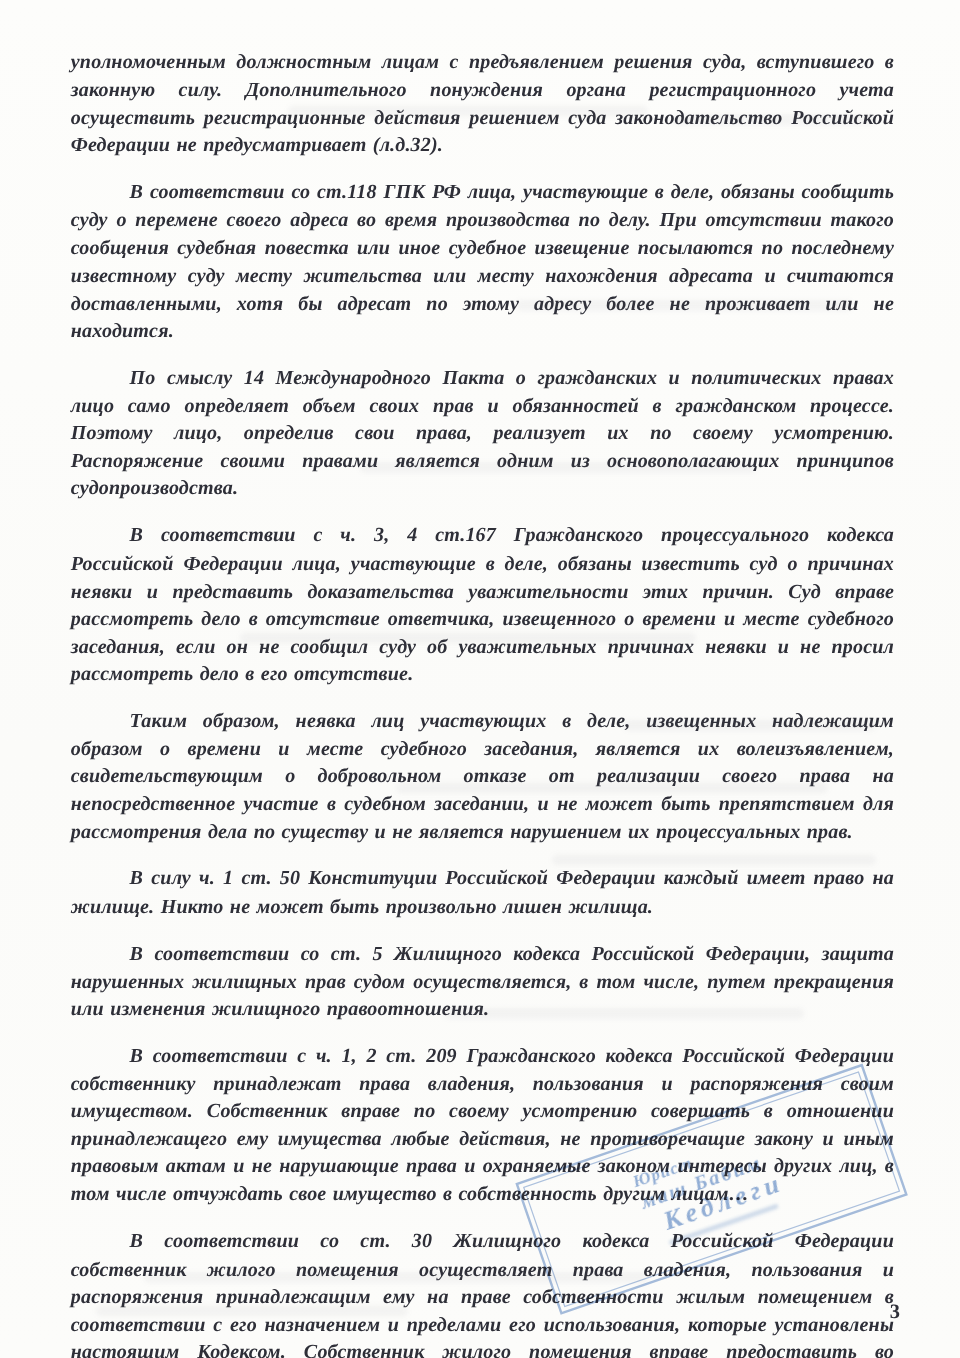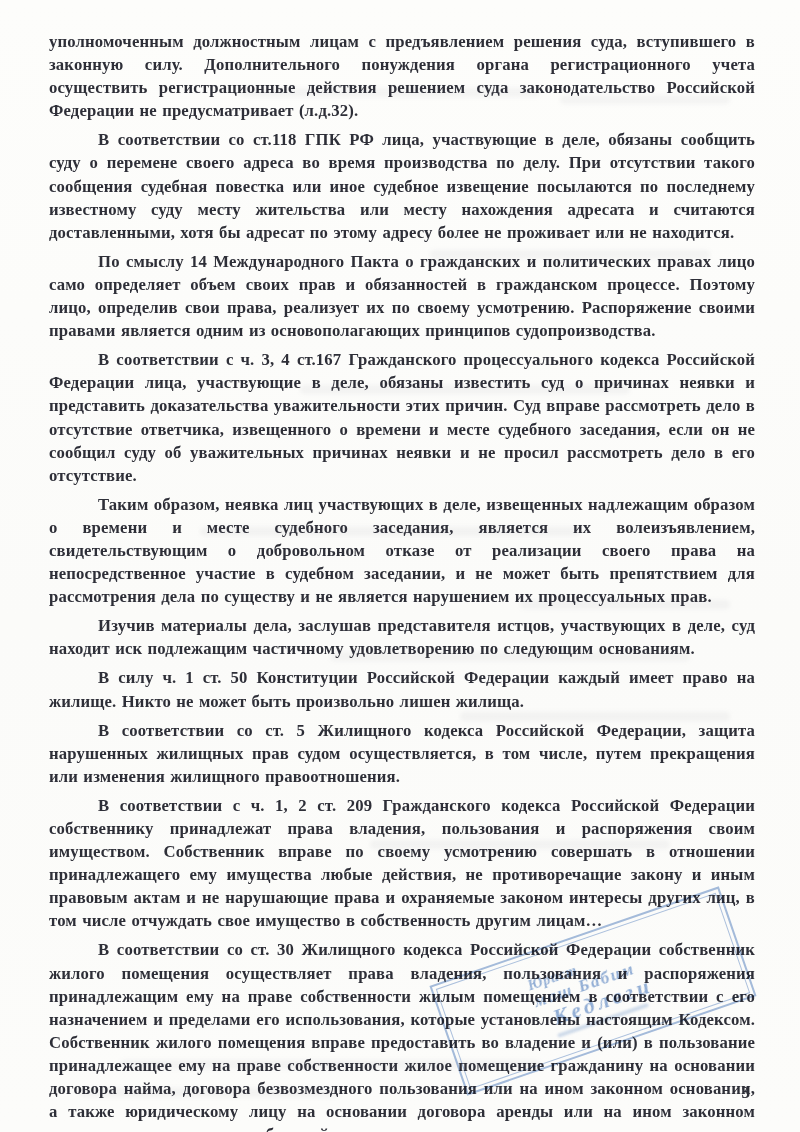--- a/index.html
+++ b/index.html
@@ -24,23 +24,24 @@
     width:718px;
     color:#2e2f38;
     font-size:16.7px;
     line-height:23.1px;
     font-weight:600;
     letter-spacing:.15px;
     text-align:justify;
     filter:blur(.3px);
   }
   .text-block p{
-    margin:6px;
+    margin:16px;
     text-indent:49px;
     word-spacing:1px;
+    font-style:italic;
   }
   .text-block p:first-child{ text-indent:0; }
 
   
   .page-number{
     position:absolute;
     right:50px;
     top:1083px;
     font-size:17px;
     font-weight:600;
@@ -104,21 +105,20 @@
 <body>
 
 <div class="page">
 
   <div class="text-block">
       <p>уполномоченным должностным лицам с предъявлением решения суда, вступившего в законную силу. Дополнительного понуждения органа регистрационного учета осуществить регистрационные действия решением суда законодательство Российской Федерации не предусматривает (л.д.32).</p>
       <p>В соответствии со ст.118 ГПК РФ лица, участвующие в деле, обязаны сообщить суду о перемене своего адреса во время производства по делу. При отсутствии такого сообщения судебная повестка или иное судебное извещение посылаются по последнему известному суду месту жительства или месту нахождения адресата и считаются доставленными, хотя бы адресат по этому адресу более не проживает или не находится.</p>
       <p>По смыслу 14 Международного Пакта о гражданских и политических правах лицо само определяет объем своих прав и обязанностей в гражданском процессе. Поэтому лицо, определив свои права, реализует их по своему усмотрению. Распоряжение своими правами является одним из основополагающих принципов судопроизводства.</p>
       <p>В соответствии с ч. 3, 4 ст.167 Гражданского процессуального кодекса Российской Федерации лица, участвующие в деле, обязаны известить суд о причинах неявки и представить доказательства уважительности этих причин. Суд вправе рассмотреть дело в отсутствие ответчика, извещенного о времени и месте судебного заседания, если он не сообщил суду об уважительных причинах неявки и не просил рассмотреть дело в его отсутствие.</p>
       <p>Таким образом, неявка лиц участвующих в деле, извещенных надлежащим образом о времени и месте судебного заседания, является их волеизъявлением, свидетельствующим о добровольном отказе от реализации своего права на непосредственное участие в судебном заседании, и не может быть препятствием для рассмотрения дела по существу и не является нарушением их процессуальных прав.</p>
-      <p>Изучив материалы дела, заслушав представителя истцов, участвующих в деле, суд находит иск подлежащим частичному удовлетворению по следующим основаниям.</p>
       <p>В силу ч. 1 ст. 50 Конституции Российской Федерации каждый имеет право на жилище. Никто не может быть произвольно лишен жилища.</p>
       <p>В соответствии со ст. 5 Жилищного кодекса Российской Федерации, защита нарушенных жилищных прав судом осуществляется, в том числе, путем прекращения или изменения жилищного правоотношения.</p>
       <p>В соответствии с ч. 1, 2 ст. 209 Гражданского кодекса Российской Федерации собственнику принадлежат права владения, пользования и распоряжения своим имуществом. Собственник вправе по своему усмотрению совершать в отношении принадлежащего ему имущества любые действия, не противоречащие закону и иным правовым актам и не нарушающие права и охраняемые законом интересы других лиц, в том числе отчуждать свое имущество в собственность другим лицам…</p>
       <p>В соответствии со ст. 30 Жилищного кодекса Российской Федерации собственник жилого помещения осуществляет права владения, пользования и распоряжения принадлежащим ему на праве собственности жилым помещением в соответствии с его назначением и пределами его использования, которые установлены настоящим Кодексом. Собственник жилого помещения вправе предоставить во владение и (или) в пользование принадлежащее ему на праве собственности жилое помещение гражданину на основании договора найма, договора безвозмездного пользования или на ином законном основании, а также юридическому лицу на основании договора аренды или на ином законном основании с учетом требований, установленных гражданским законодательством, настоящим Кодексом.</p>
     </div>
 
   <div class="smudge" style="left:240px; top:88px;  width:300px;"></div>
   <div class="smudge" style="left:560px; top:95px;  width:170px;"></div>
   <div class="smudge" style="left:430px; top:250px; width:280px;"></div>
   <div class="smudge" style="left:300px; top:385px; width:330px;"></div>

